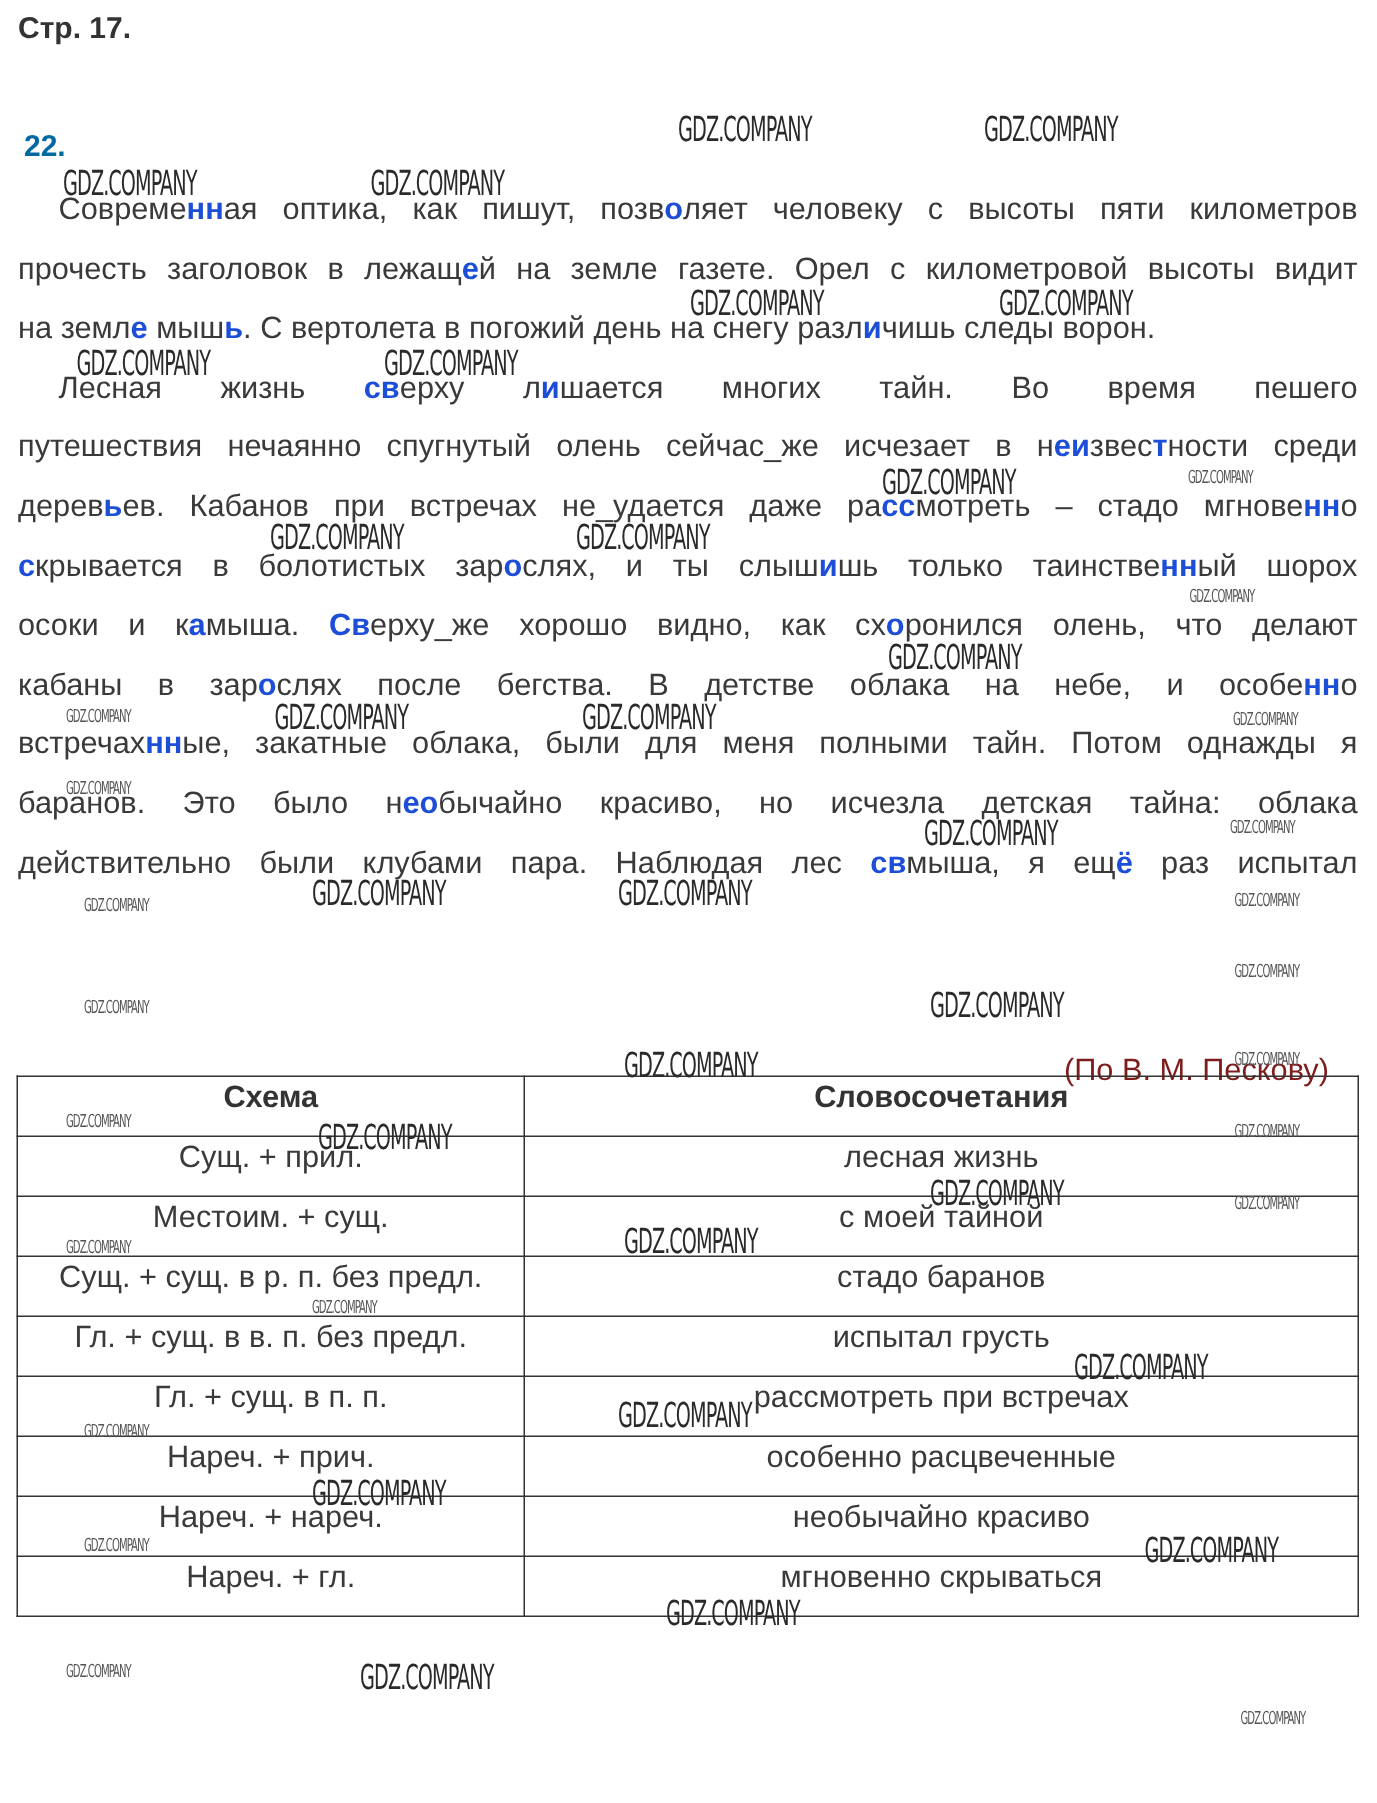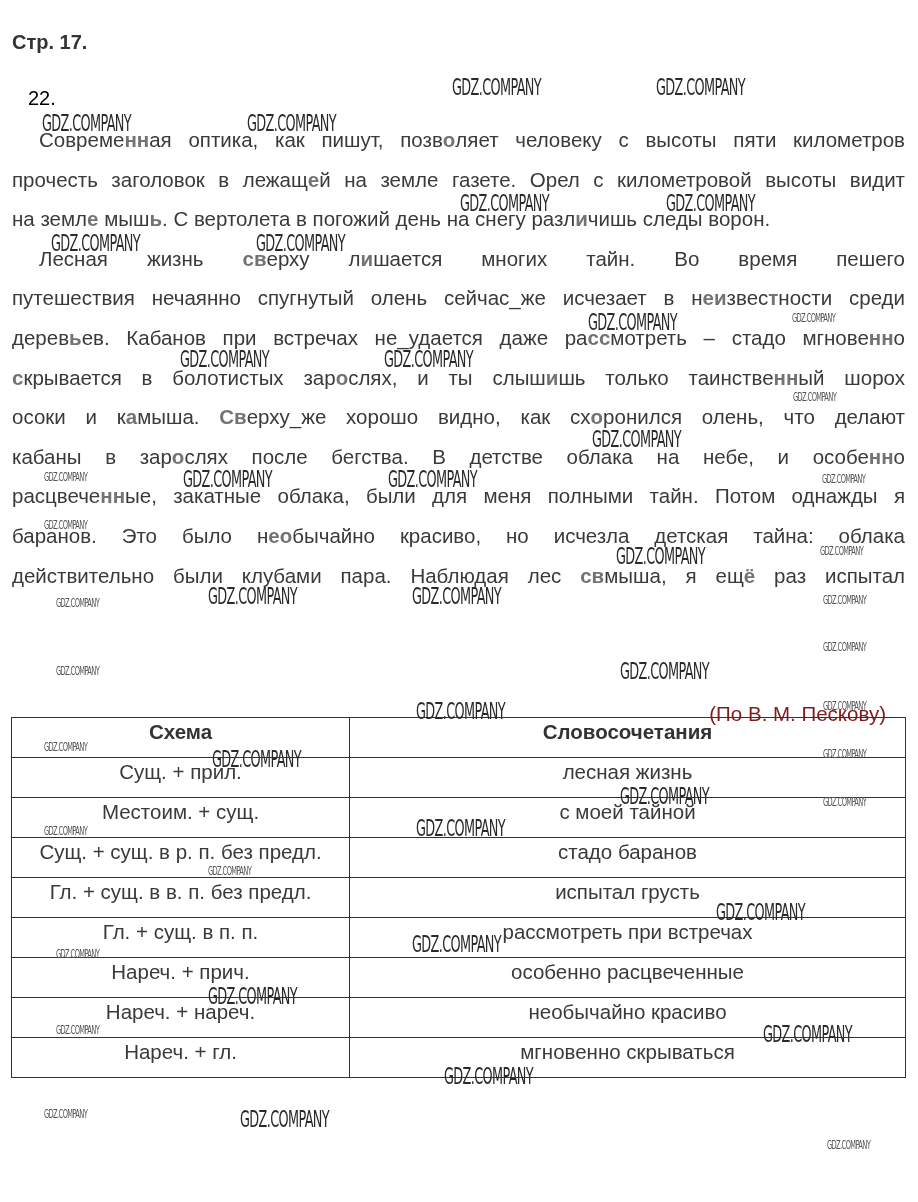--- a/index.html
+++ b/index.html
@@ -15,29 +15,28 @@
       font-family: "Liberation Sans", sans-serif;
       color: #3a3a3a;
     }
     .page-header {
       position: absolute;
       left: 12px;
       top: 8px;
       font-size: 20px;
       font-weight: bold;
       color: #333;
-      margin-top: 23px;
     }
     .exercise-num {
       position: absolute;
-      left: 28px;
+      left: 16px;
       top: 87px;
       font-size: 20px;
-      font-weight: normal;
-      color: #000000;
+      font-weight: bold;
+      color: #0369a1;
     }
     .text-block {
       position: absolute;
       left: 12px;
       top: 120px;
       width: 893px;
       font-size: 20.5px;
       line-height: 39.6px;
       color: #3a3a3a;
     }
@@ -45,21 +44,21 @@
       display: block;
       white-space: nowrap;
       height: 39.6px;
     }
     .line.just {
       text-align: justify;
       text-align-last: justify;
       white-space: normal;
     }
     .line.indent { padding-left: 27px; }
-    .b { font-weight: bold; color: #737373; }
+    .b { font-weight: bold; color: #1d4ed8; }
     .author {
       position: absolute;
       right: 32px;
       top: 702px;
       font-size: 20.5px;
       color: #7f1d1d;
     }
     table.scheme {
       position: absolute;
       left: 11px;
@@ -106,21 +105,21 @@
 <div class="text-block" id="text-block">
     <span class="line just indent"><span>Совреме</span><span class="b">нн</span><span>ая оптика, как пишут, позв</span><span class="b">о</span><span>ляет человеку с высоты пяти километров</span></span>
     <span class="line just"><span>прочесть заголовок в лежащ</span><span class="b">е</span><span>й на земле газете. Орел с километровой высоты видит</span></span>
     <span class="line"><span>на земл</span><span class="b">е</span><span> мыш</span><span class="b">ь</span><span>. С вертолета в погожий день на снегу разл</span><span class="b">и</span><span>чишь следы ворон.</span></span>
     <span class="line just indent"><span>Лесная жизнь </span><span class="b">св</span><span>ерху л</span><span class="b">и</span><span>шается многих тайн. Во время пешего</span></span>
     <span class="line just"><span>путешествия нечаянно спугнутый олень сейчас_же исчезает в н</span><span class="b">еи</span><span>звес</span><span class="b">т</span><span>ности среди</span></span>
     <span class="line just"><span>дерев</span><span class="b">ь</span><span>ев. Кабанов при встречах не_удается даже ра</span><span class="b">сс</span><span>мотреть – стадо мгнове</span><span class="b">нн</span><span>о</span></span>
     <span class="line just"><span class="b">с</span><span>крывается в болотистых зар</span><span class="b">о</span><span>слях, и ты слыш</span><span class="b">и</span><span>шь только таинстве</span><span class="b">нн</span><span>ый шорох</span></span>
     <span class="line just"><span>осоки и к</span><span class="b">а</span><span>мыша. </span><span class="b">Св</span><span>ерху_же хорошо видно, как сх</span><span class="b">о</span><span>ронился олень, что делают</span></span>
     <span class="line just"><span>кабаны в зар</span><span class="b">о</span><span>слях после бегства. В детстве облака на небе, и особе</span><span class="b">нн</span><span>о</span></span>
-    <span class="line just"><span>расцвече</span><span class="b">нн</span><span>ые, закатные облака, были для меня полными тайн. Потом однажды я</span></span>
+    <span class="line just"><span>встречах</span><span class="b">нн</span><span>ые, закатные облака, были для меня полными тайн. Потом однажды я</span></span>
     <span class="line just"><span>баранов. Это было н</span><span class="b">ео</span><span>бычайно красиво, но исчезла детская тайна: облака</span></span>
     <span class="line just"><span>действительно были клубами пара. Наблюдая лес </span><span class="b">св</span><span>мыша, я ещ</span><span class="b">ё</span><span> раз испытал</span></span>
   </div>
 
 <div class="author">(По В. М. Пескову)</div>
 
 <table class="scheme">
   <thead>
     <tr>
       <th class="col1">Схема</th>

